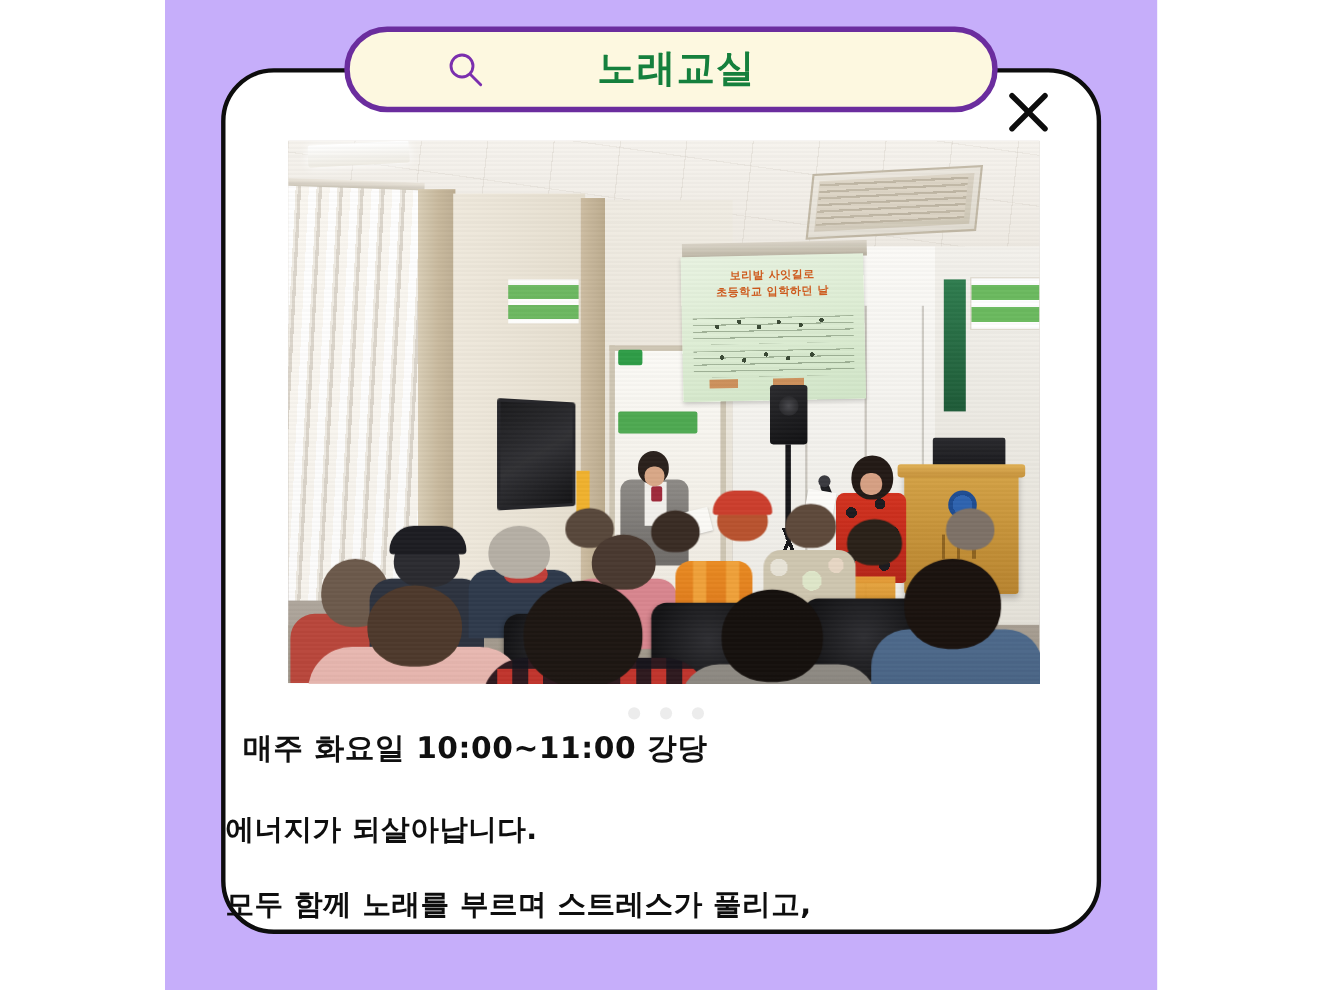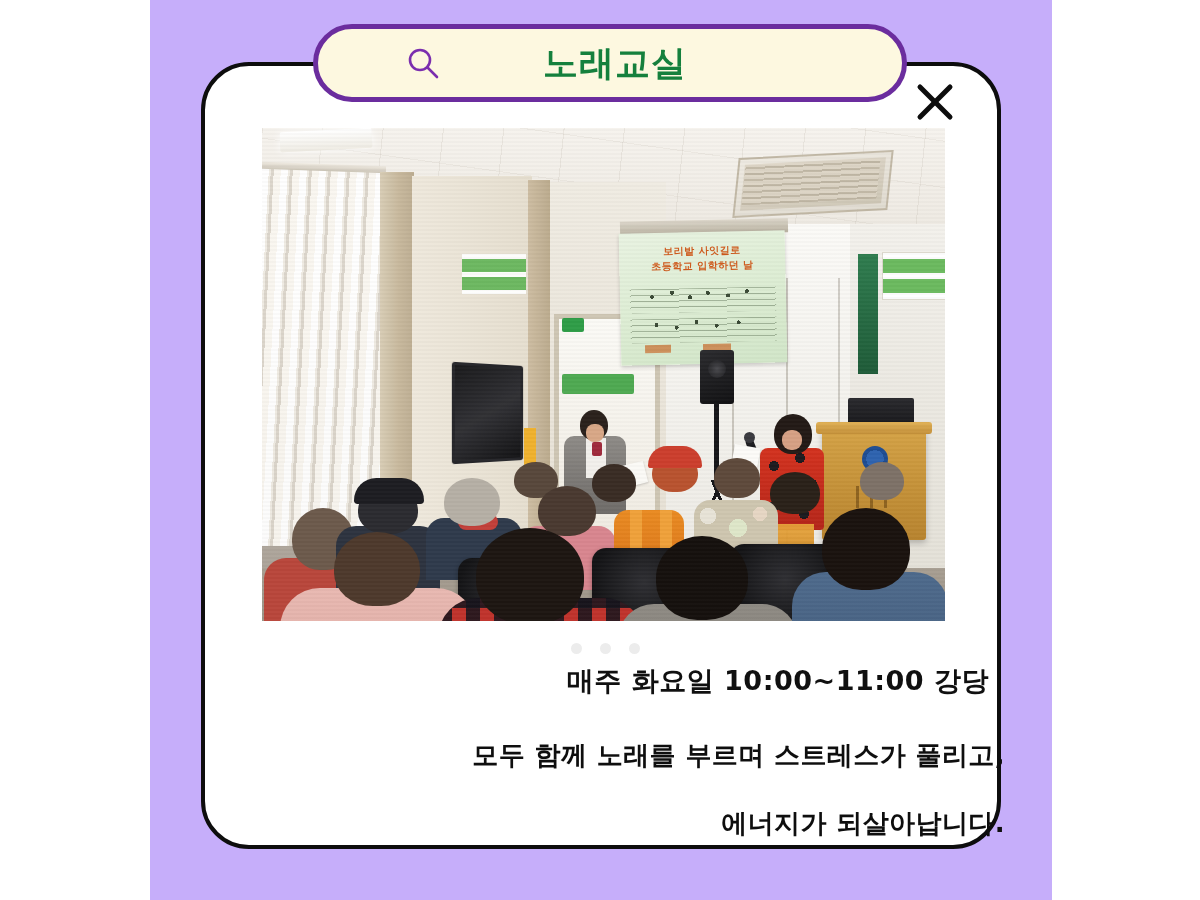--- a/index.html
+++ b/index.html
@@ -509,21 +509,21 @@
     width: 11px; height: 11px;
     border-radius: 50%;
     background: #ececec;
     cursor: pointer;
   }
 
   
   .caption-wrap {
     position: absolute;
     left: 0; top: 596px; width: 800px;
-    text-align: right;
+    text-align: left;
   }
   .hl-line {
     display: inline-block;
     position: relative;
     font-family: "DejaVu Sans", sans-serif;
     font-size: 27px;
     font-weight: bold;
     color: #101010;
     letter-spacing: .5px;
     padding: 2px 16px;
@@ -686,22 +686,22 @@
     </div>
 
     <div class="dots">
       <span class="dot"></span>
       <span class="dot"></span>
       <span class="dot"></span>
     </div>
 
     <div class="caption-wrap">
       <span class="hl-line">매주 화요일 10:00~11:00 강당</span>
+      <span class="body-line body-line-2">에너지가 되살아납니다.</span>
       <span class="body-line body-line-1">모두 함께 노래를 부르며 스트레스가 풀리고,</span>
-      <span class="body-line body-line-2">에너지가 되살아납니다.</span>
     </div>
   </div>
 
   <div class="title-pill">
     <span class="search-icon">
       <svg width="34" height="34" viewBox="0 0 34 34">
         <circle cx="14" cy="14" r="10" fill="none" stroke="#7b2fae" stroke-width="2.6"></circle>
         <line x1="21.5" y1="21.5" x2="31" y2="31" stroke="#7b2fae" stroke-width="2.6" stroke-linecap="round"></line>
       </svg>
     </span>

